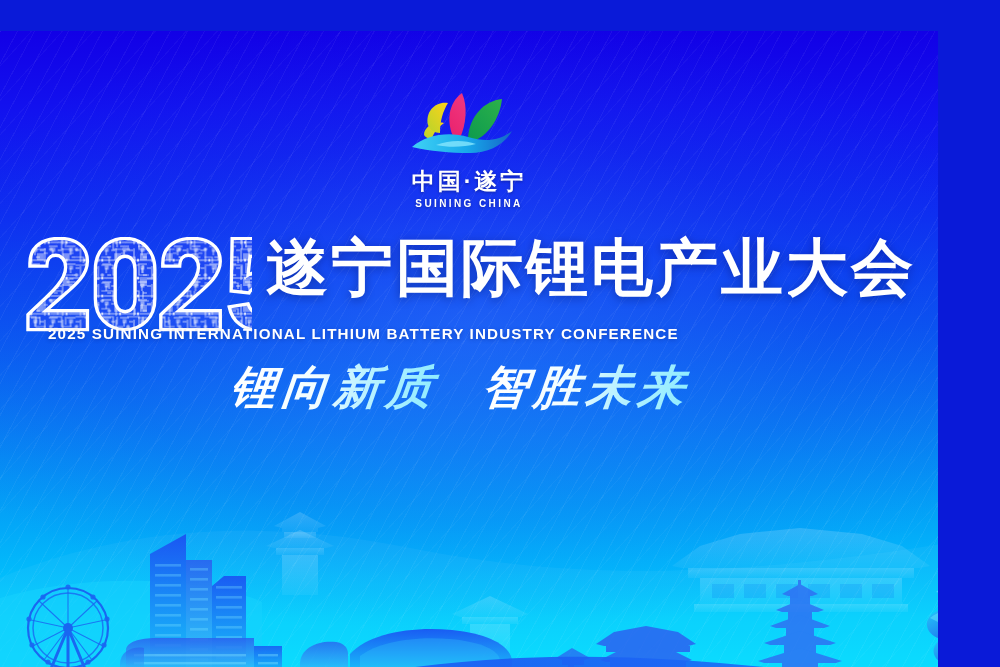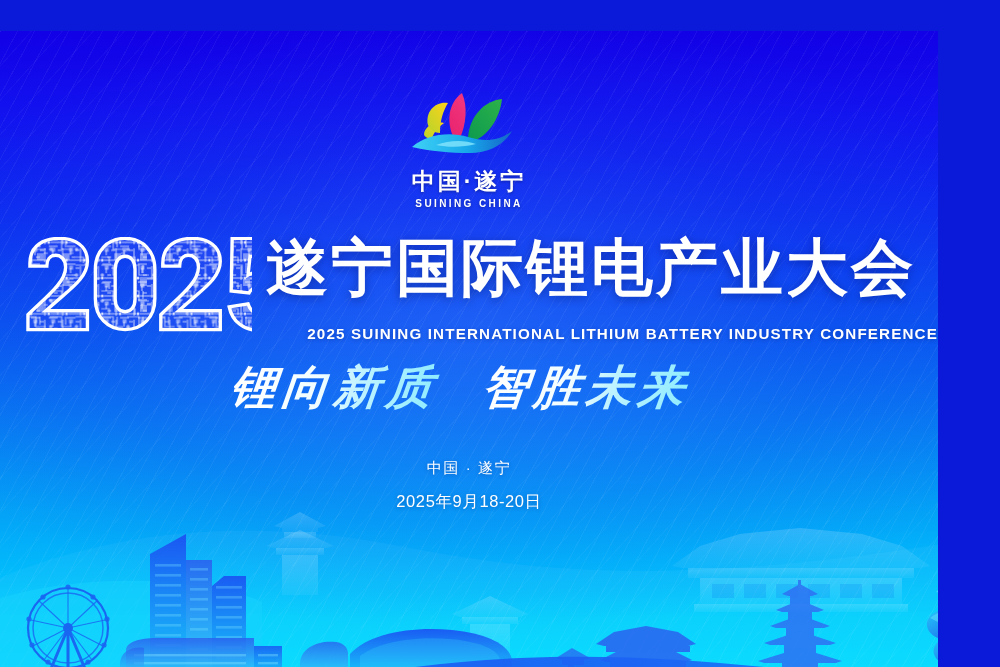--- a/index.html
+++ b/index.html
@@ -88,21 +88,21 @@
   }
   .year-svg { display:block; width:230px; height:96px; margin-right:14px; margin-bottom:2px; }
   .title-cn {
     font-size:62px; font-weight:bold; color:#ffffff;
     letter-spacing:3px; line-height:1;
     white-space:nowrap;
     text-shadow:0 2px 10px rgba(0,10,80,.40);
   }
   .subtitle-en {
     position:absolute; left:0; right:0; top:294px;
-    text-align:right;
+    text-align:left;
     padding-left:48px;
     font-size:15.2px; font-weight:bold; color:#ffffff;
     letter-spacing:1.15px;
     z-index:6;
     text-shadow:0 1px 4px rgba(0,10,80,.3);
   }
 
   
   .slogan {
     position:absolute; left:0; right:0; top:322px;
@@ -249,24 +249,20 @@
           <stop offset="0.42" stop-color="#f2fdff"></stop>
           <stop offset="0.62" stop-color="#bff2ff"></stop>
           <stop offset="1" stop-color="#8eecff"></stop>
         </linearGradient>
       </defs>
       <text x="0" y="50" font-family="'DejaVu Sans','Liberation Sans',sans-serif" font-size="46" font-style="italic" font-weight="bold" letter-spacing="6" fill="url(#calliG)" transform="skewX(-6)">锂向新质</text>
       <text x="252" y="50" font-family="'DejaVu Sans','Liberation Sans',sans-serif" font-size="46" font-style="italic" font-weight="bold" letter-spacing="6" fill="url(#calliG)" transform="skewX(-6)">智胜未来</text>
     </svg>
   </div>
 
-  <div class="meta">
-    <div class="meta-place">中国 · 遂宁</div>
-    <div class="meta-date">2025年9月18-20日</div>
-  </div>
 
   <div class="scene">
     <svg viewBox="0 0 1000 230" preserveAspectRatio="none">
       <defs>
         <linearGradient id="skyBg" x1="0" y1="0" x2="0" y2="1">
           <stop offset="0" stop-color="#0a8af5"></stop>
           <stop offset="0.55" stop-color="#03b4fa"></stop>
           <stop offset="1" stop-color="#00d6ff"></stop>
         </linearGradient>
         <linearGradient id="bldA" x1="0" y1="0" x2="0" y2="1">

